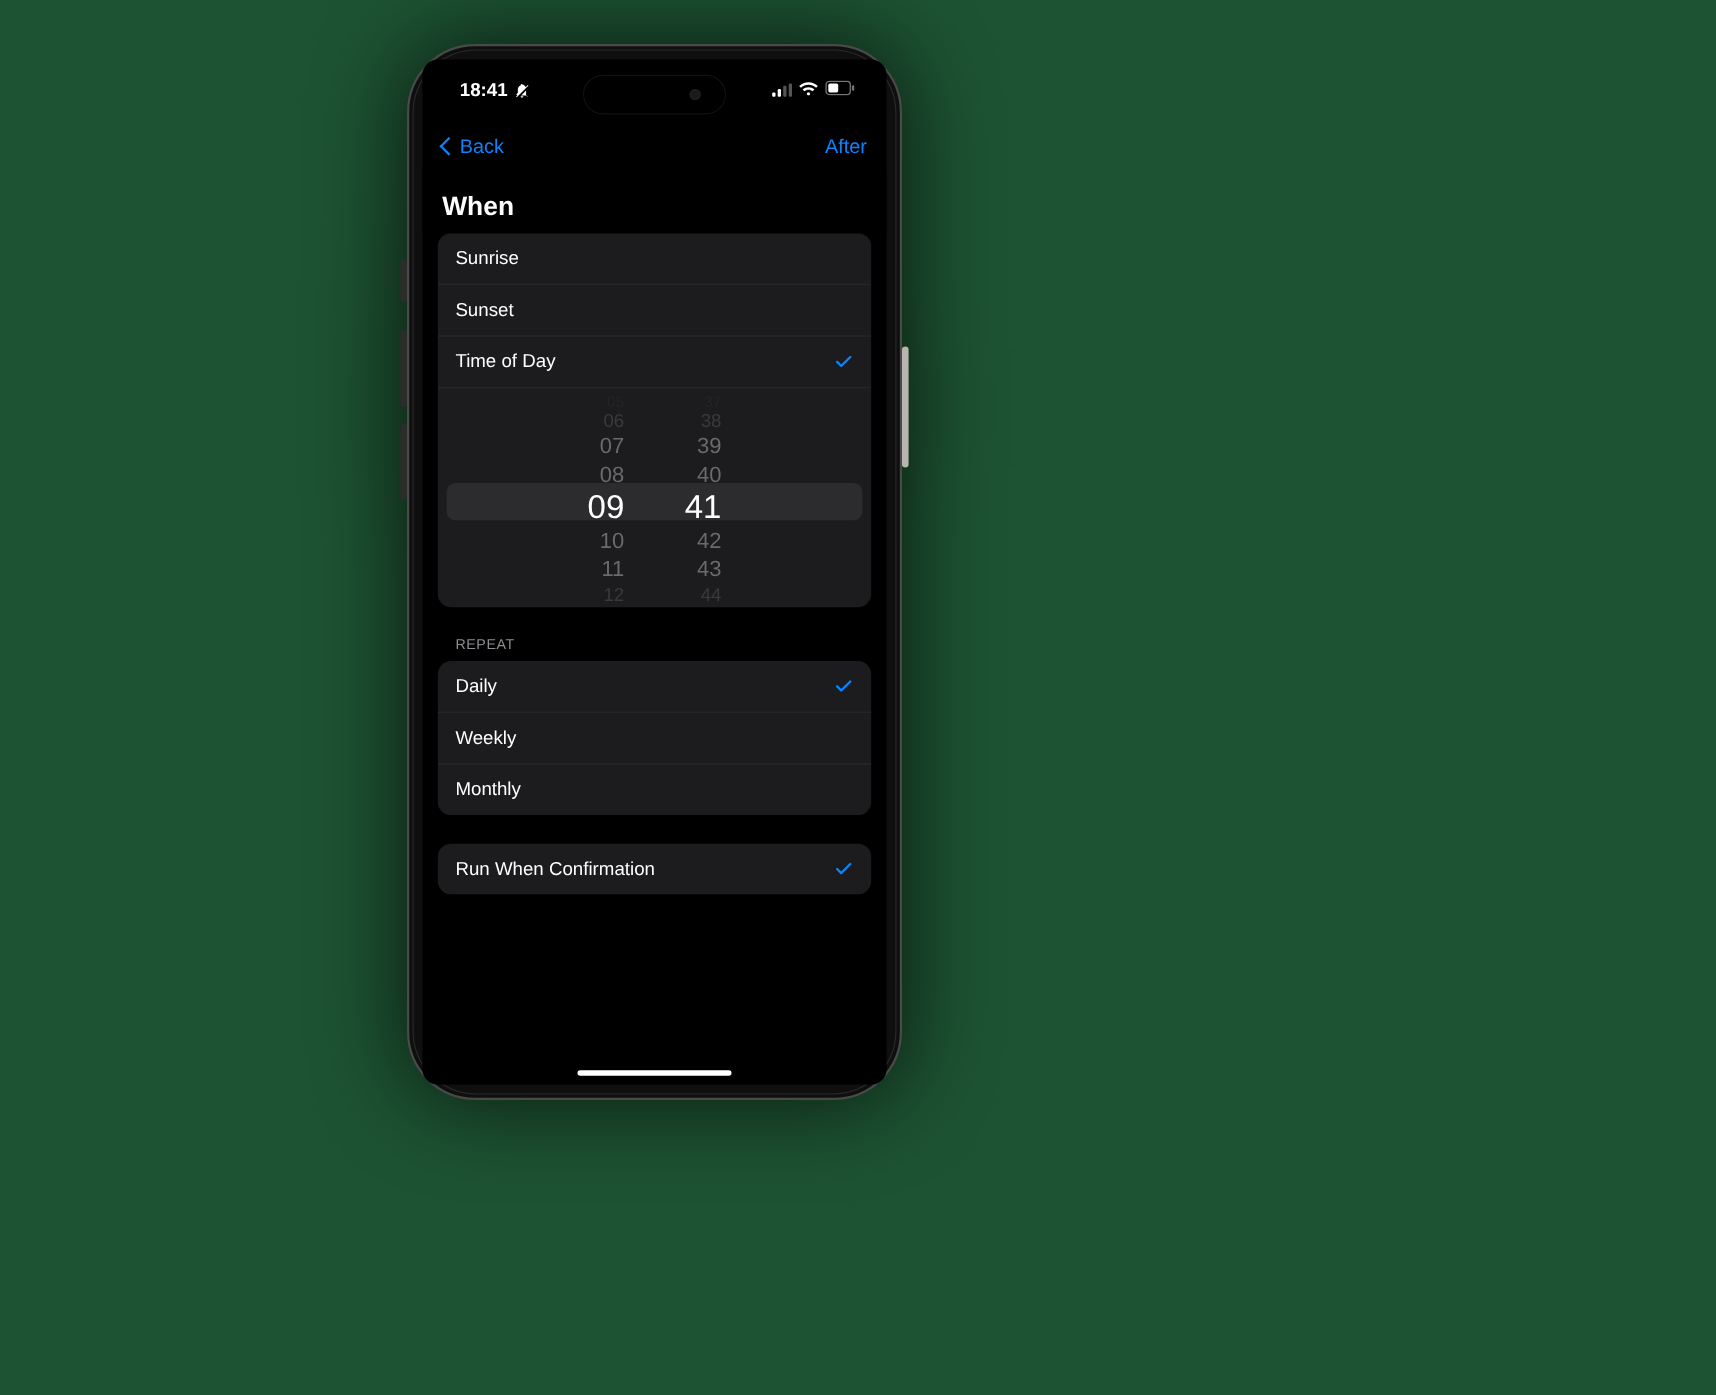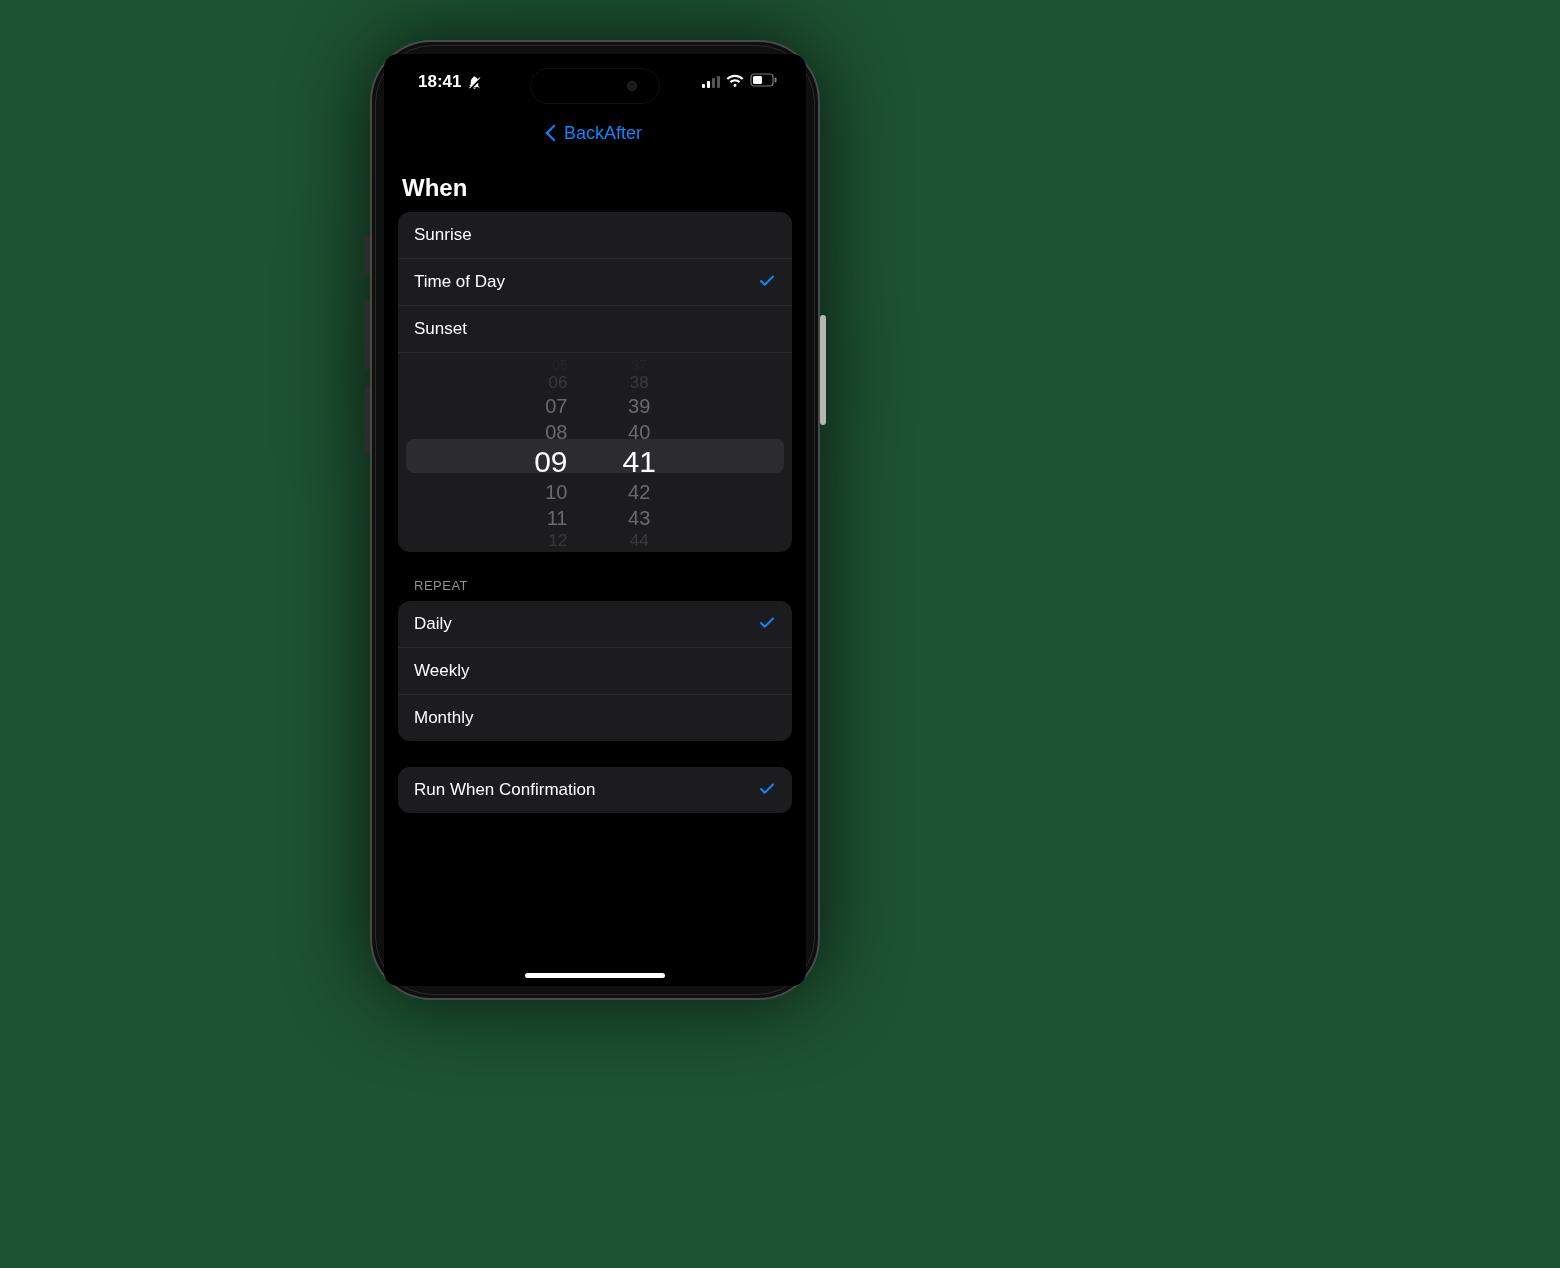--- a/index.html
+++ b/index.html
@@ -95,21 +95,21 @@
     position:absolute;
     top:56px; bottom:0; left:0; right:0;
     overflow:hidden;
     display:flex;
     flex-direction:column;
   }
   .nav {
     height:46px;
     display:flex;
     align-items:center;
-    justify-content:center;
+    justify-content:space-between;
     padding:0 18px;
     color:#0a84ff;
     font-size:18px;
   }
   .nav-back { display:flex; align-items:center; gap:4px; }
   .chev-left {
     width:12px;height:12px;border-left:2.5px solid #0a84ff;border-bottom:2.5px solid #0a84ff;
     transform:rotate(45deg);
   }
   .title {
@@ -124,21 +124,21 @@
     padding:0 14px 0;
   }
   .group {
     background:#1c1c1e;
     border-radius:12px;
     overflow:hidden;
     margin-bottom:26px;
   }
   .row {
     display:flex;
-    align-items:flex-start;
+    align-items:center;
     justify-content:space-between;
     padding:13px 16px;
     font-size:17px;
     border-top:1px solid #2a2a2c;
   }
   .row:first-child { border-top:none; }
   .check {
     width:18px; height:18px;
   }
   .check svg { display:block; }
@@ -186,21 +186,21 @@
     color:#6a6a6d;
   }
   .wheel div.sel {
     height:34px;
     color:#fff;
     font-size:30px;
   }
   .wheel div.far { color:#3a3a3c; font-size:17px; height:22px;}
   .wheel div.vfar { color:#252527; font-size:14px; height:16px;}
   .wheel-hours { align-items:flex-end; }
-  .wheel-mins { align-items:center;margin-left:21px; }
+  .wheel-mins { align-items:flex-end;margin-left:21px; }
   .home-ind {
     position:absolute;
     bottom:8px; left:50%;
     transform:translateX(-50%);
     width:140px; height:5px;
     background:#fff; border-radius:3px;
     z-index:10;
   }
 </style>
 </head>
@@ -258,29 +258,29 @@
 
         <div class="title">When</div>
 
         <div class="scroll">
 
           <div class="group">
             <div class="row">
               <span>Sunrise</span>
             </div>
             <div class="row">
+              <span>Sunset</span>
+            </div>
+            <div class="row">
               <span>Time of Day</span>
               <span class="check">
                 <svg viewBox="0 0 24 24" width="18" height="18">
                     <path fill="none" stroke="#0a84ff" stroke-width="2.8" stroke-linecap="round" stroke-linejoin="round" d="M4 12l5 5L20 6"></path>
                   </svg>
               </span>
-            </div>
-            <div class="row">
-              <span>Sunset</span>
             </div>
             <div class="picker">
               <div class="picker-highlight"></div>
               <div class="wheels">
                 <div class="wheel wheel-hours">
                   <div class="vfar">05</div>
                   <div class="far">06</div>
                   <div>07</div>
                   <div>08</div>
                   <div class="sel">09</div>

